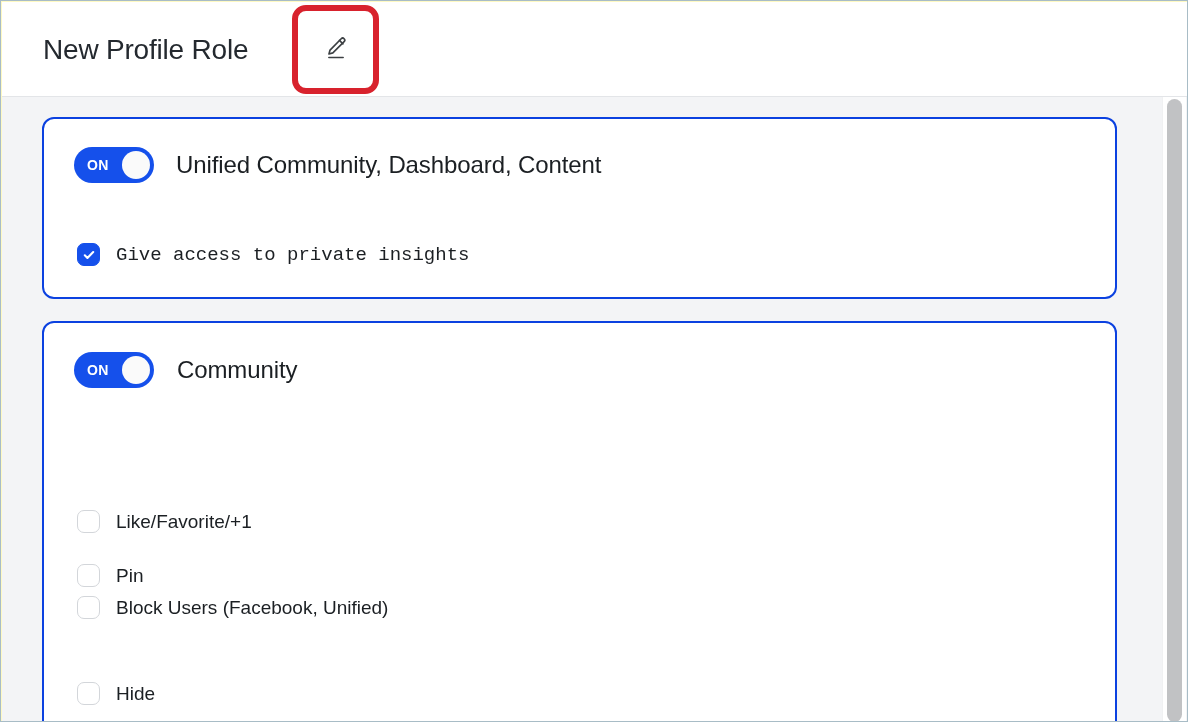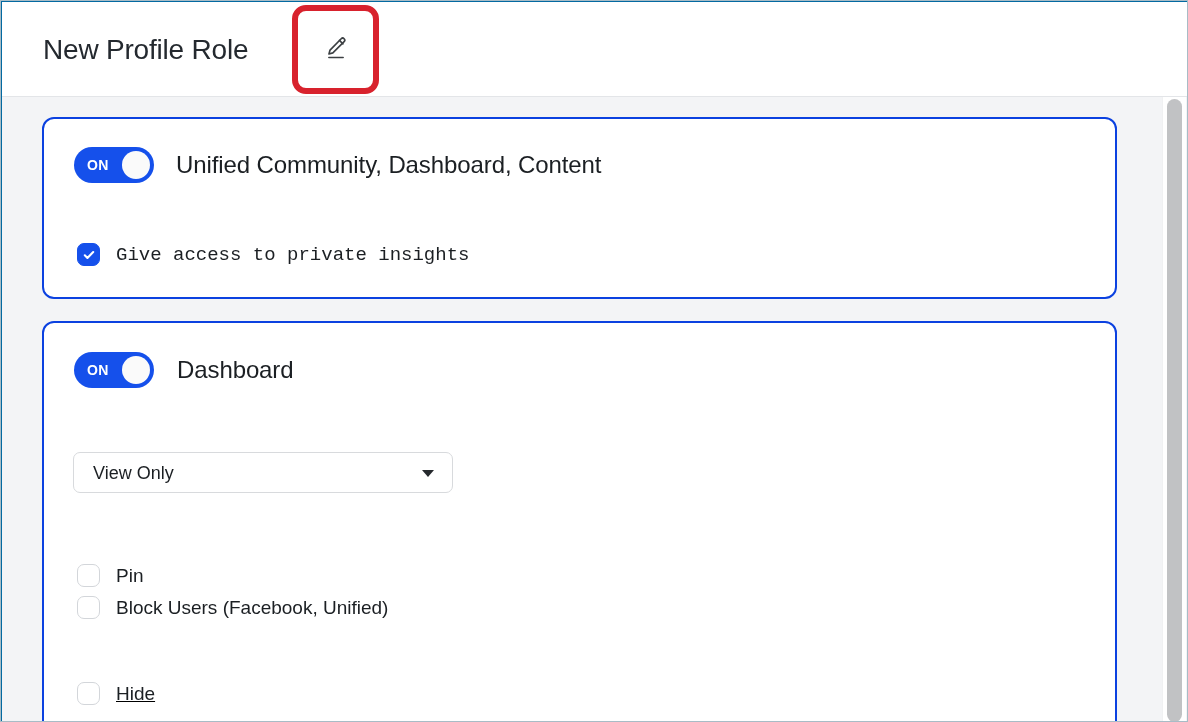--- a/index.html
+++ b/index.html
@@ -14,21 +14,21 @@
     background: #ffffff;
     -webkit-font-smoothing: antialiased;
   }
 
   .viewport {
     position: relative;
     width: 1188px;
     height: 722px;
     box-sizing: border-box;
     border: 1px solid #a8bcc6;
-    background: #0369a1;
+    background: #fef9c3;
     overflow: hidden;
     text-align: center;
   }
 
   
   .header {
     position: absolute;
     left: 1px;
     top: 1px;
     width: 1186px;
@@ -279,41 +279,41 @@
 
     </div>
 
     <div class="card card-2">
 
       <div class="toggle-row" style="left:30px; top:29px;">
         <div class="toggle">
           <span class="lbl">ON</span>
           <span class="knob"></span>
         </div>
-        <div class="section-title" style="margin-left:23px;">Dashboard</div>
-      </div>
-
-      <div class="select" style="left:29px; top:129px;">
-        <span class="val">View Only</span>
-        <span class="caret"></span>
-      </div>
-
+        <div class="section-title" style="margin-left:23px;">Community</div>
+      </div>
+
+
+      <div class="cb-row" style="left:33px; top:187px;">
+        <span class="cb off"></span>
+        <span class="cb-label" style="margin-left:16px;">Like/Favorite/+1</span>
+      </div>
 
       <div class="cb-row" style="left:33px; top:241px;">
         <span class="cb off"></span>
         <span class="cb-label" style="margin-left:16px;">Pin</span>
       </div>
 
       <div class="cb-row" style="left:33px; top:273px;">
         <span class="cb off"></span>
         <span class="cb-label" style="margin-left:16px;">Block Users (Facebook, Unified)</span>
       </div>
 
 
-      <div class="cb-row" style="left:33px; top:359px;text-decoration:underline;">
+      <div class="cb-row" style="left:33px; top:359px;">
         <span class="cb off"></span>
         <span class="cb-label" style="margin-left:16px;">Hide</span>
       </div>
 
     </div>
 
   </div>
 
   <div class="sb-track">
     <div class="sb-thumb"></div>

